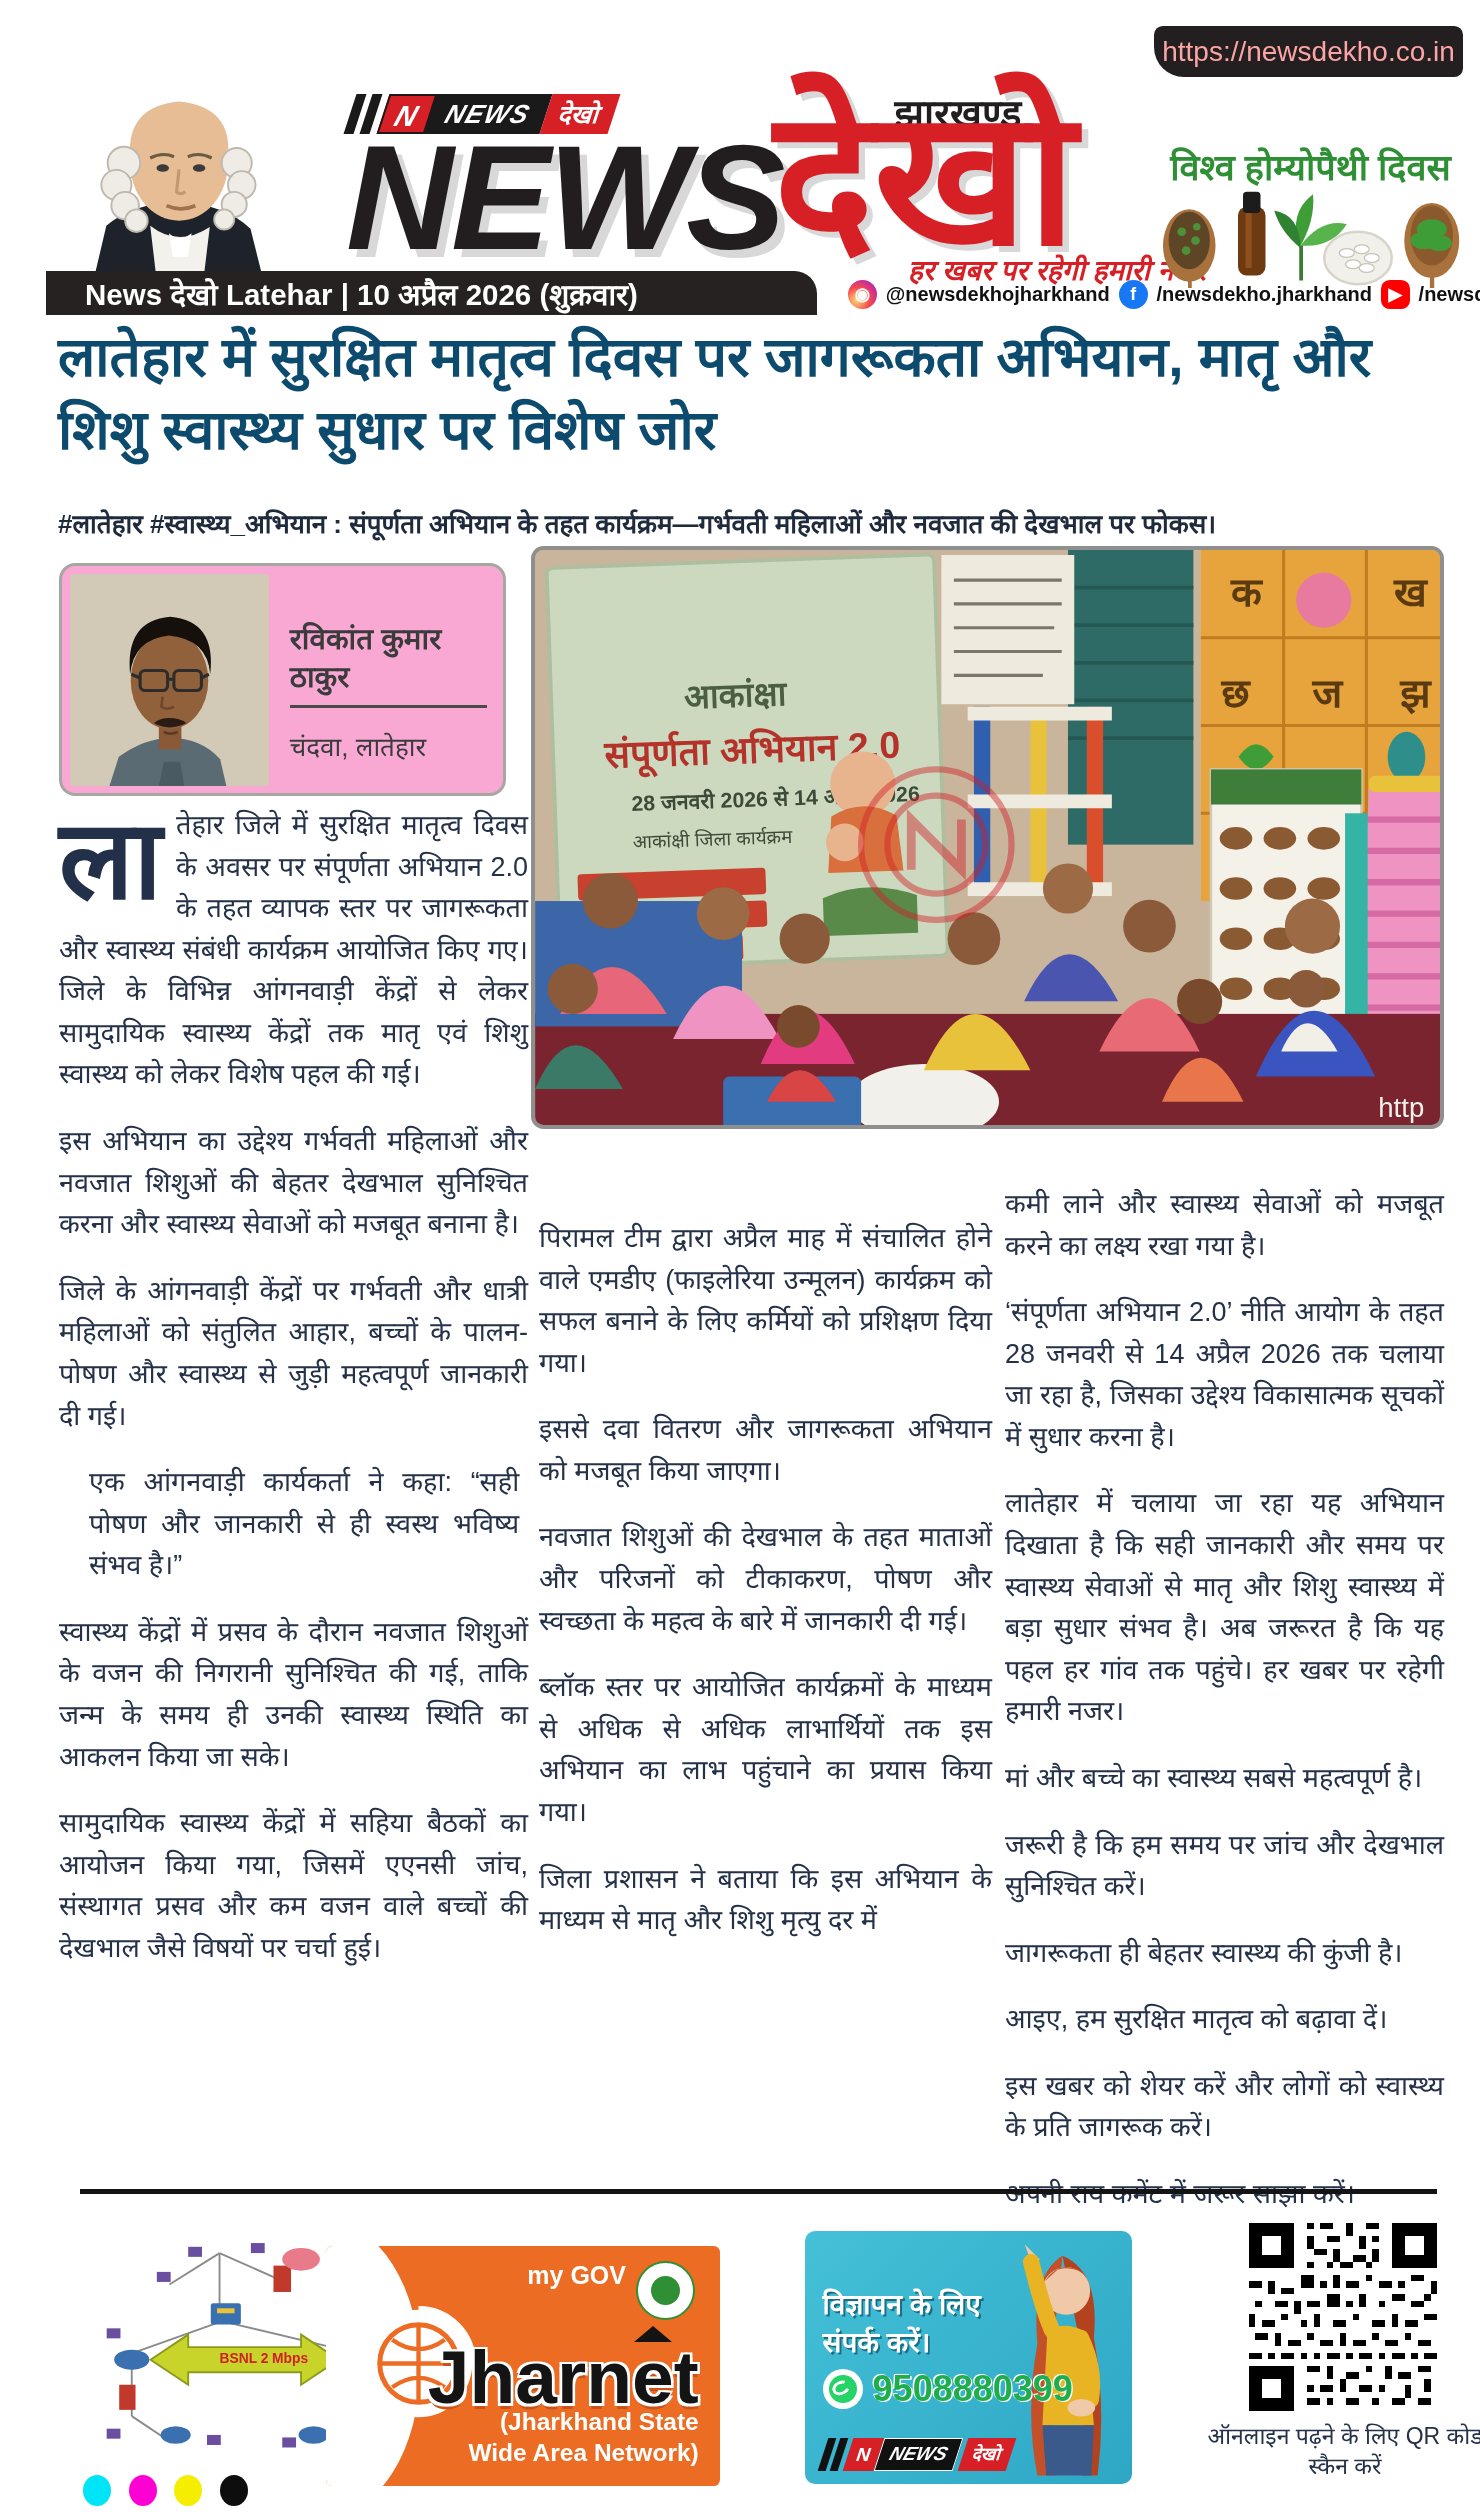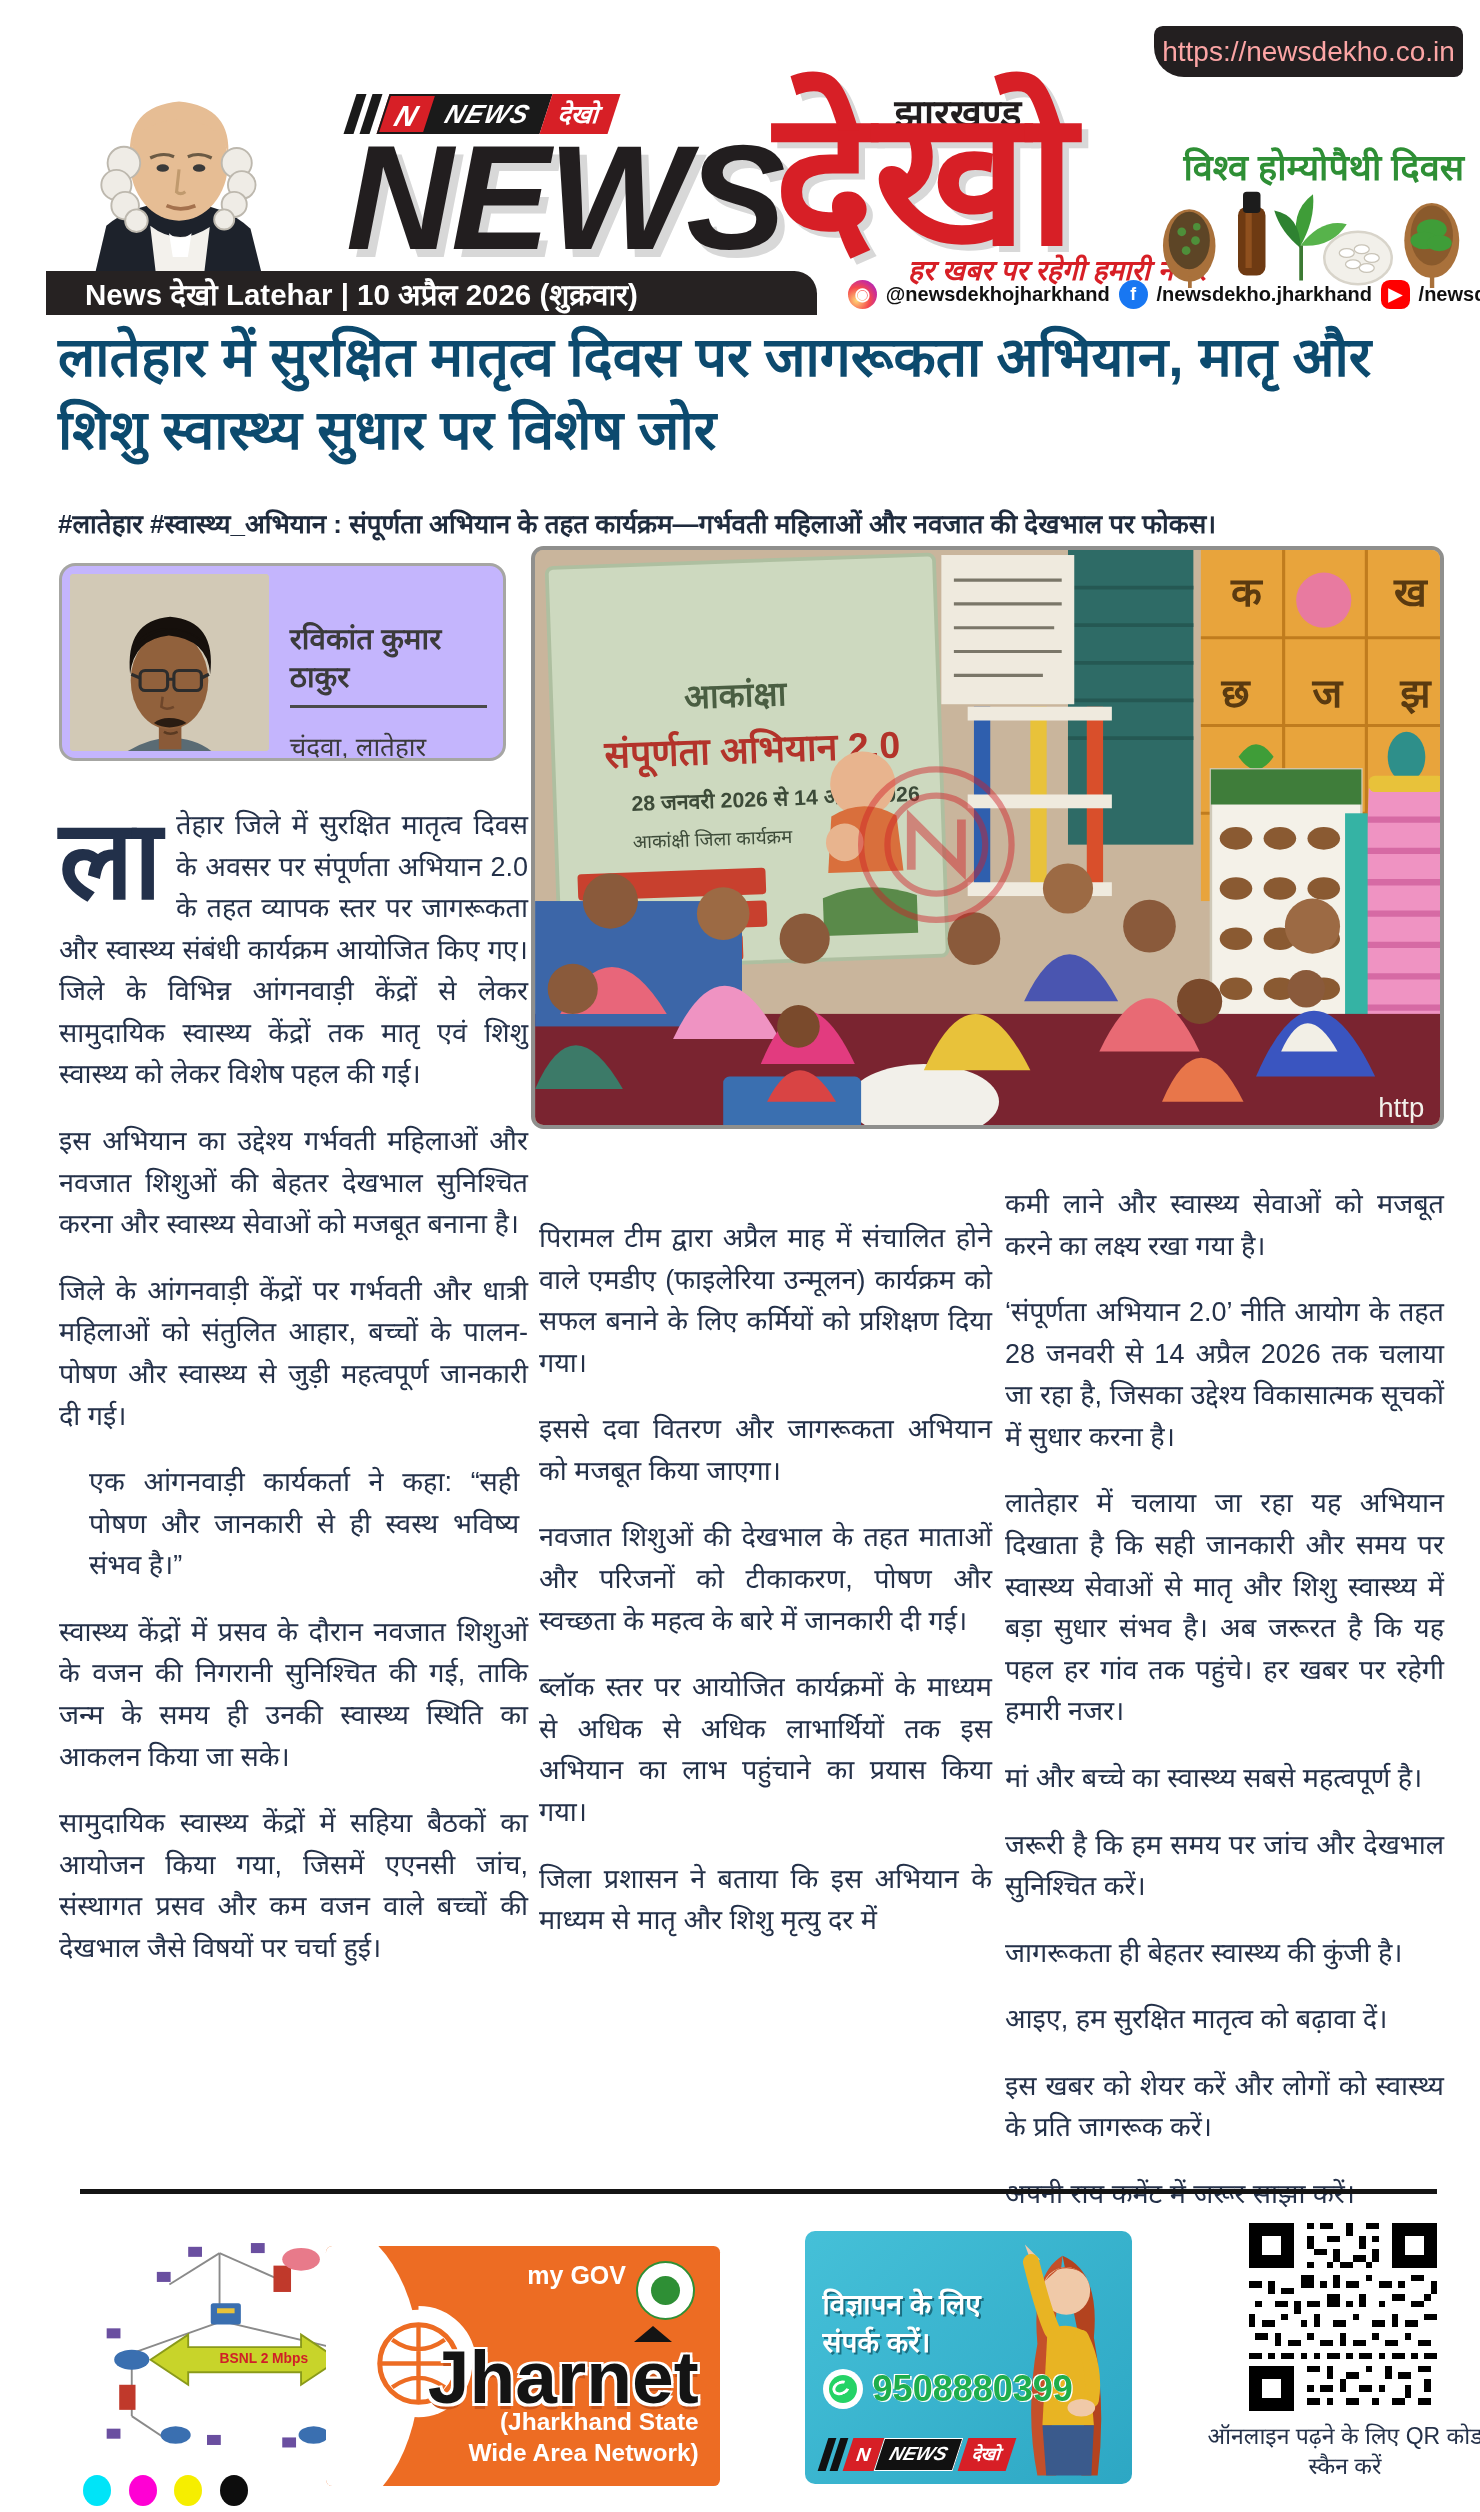--- a/index.html
+++ b/index.html
@@ -19,38 +19,38 @@
     padding:0 14px;transform:skewX(-18deg);}
   .logo-news{left:346px;top:123px;font-size:149px;line-height:1;font-weight:800;font-style:italic;
     color:#221e1f;letter-spacing:-2.5px;text-shadow:7.5px 7.5px 0 #d8d8d8;}
   .logo-state{left:795px;top:85px;width:326px;text-align:center;font-size:39px;font-weight:800;color:#221e1f;}
   .logo-dekho{left:774px;top:80px;font-size:188px;line-height:1.05;font-weight:800;color:#d71f26;
     text-shadow:6.3px 6.3px 0 #d8d8d8;}
   .logo-tagline{left:872px;top:250px;font-size:28px;font-weight:700;font-style:italic;color:#d71f26;margin-left:36px;}
   .url-pill{left:1154px;top:26px;width:309px;height:51px;background:#231f20;color:#fca5a5;
     border-radius:8.8px 8.8px 8.8px 30px;display:flex;align-items:center;justify-content:center;
     font-size:28px;font-weight:400;}
-  .event-title{left:1157px;top:142px;width:307px;text-align:right;font-size:36px;font-weight:700;color:#2e8f35;}
+  .event-title{left:1157px;top:142px;width:307px;text-align:center;font-size:36px;font-weight:700;color:#2e8f35;}
   .homeo{left:1151px;top:188px;width:314px;height:100px;}
   .datebar{left:46px;top:271px;width:771px;height:44px;background:#262222;border-radius:0 22.6px 0 0;
     display:flex;align-items:center;color:#fff;font-size:29.5px;font-weight:600;padding-left:39px;box-sizing:border-box;}
   .social{left:848px;top:276px;width:627px;height:36px;display:flex;align-items:center;gap:8.8px;
     font-size:20px;font-weight:700;color:#111;}
   .sicon{width:29px;height:29px;border-radius:50%;display:inline-flex;align-items:center;justify-content:center;
     color:#fff;font-size:17.6px;font-weight:800;flex:none;}
   .ig{background:radial-gradient(circle at 30% 70%,#ffd776,#f5494d 45%,#c32aa3 75%,#7232bd);}
   .fb{background:#1877f2;}
   .yt{background:#ff0000;border-radius:30%;}
 
   
   .headline{left:58px;top:321px;width:1386px;font-size:55px;line-height:1.32;font-weight:800;color:#0c4a6e;}
   .subhead{left:58px;top:505px;width:1398px;font-size:26px;font-weight:700;color:#1f2b3d;}
 
   
-  .author{left:59px;top:563px;width:447px;height:198px;background:#c4b5fd;border:3.1px solid #a6a6a3;
+  .author{left:59px;top:563px;width:447px;height:233px;background:#f9a8d4;border:3.1px solid #a6a6a3;
     border-radius:16.3px;box-sizing:border-box;display:flex;overflow:hidden;padding:7.5px;}
   .author .photo{width:199px;height:100%;flex:none;background:#d2c9b6;border-radius:3.8px;overflow:hidden;}
   .author .info{flex:1;padding:46px 0 0 21.3px;}
   .author .name{font-size:29.5px;font-weight:800;color:#3b3b3b;line-height:1.3;
     border-bottom:3.1px solid #4a4a4a;padding-bottom:8.8px;width:96%;}
   .author .loc{font-size:26px;color:#3b3b3b;margin-top:20px;}
 
   
   .news-photo{left:531px;top:546px;width:913px;height:583px;border:4.4px solid #8f8f8d;border-radius:12.5px;
     overflow:hidden;box-sizing:border-box;background:#c9b59c;}

